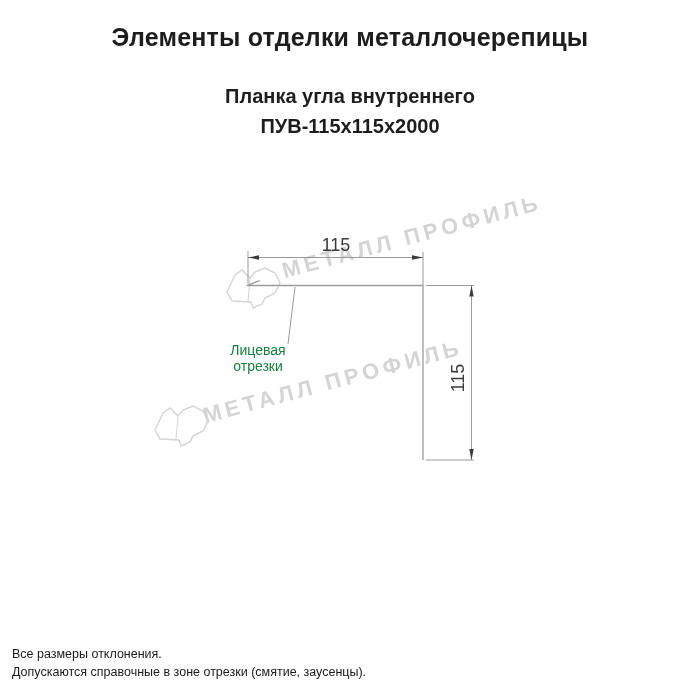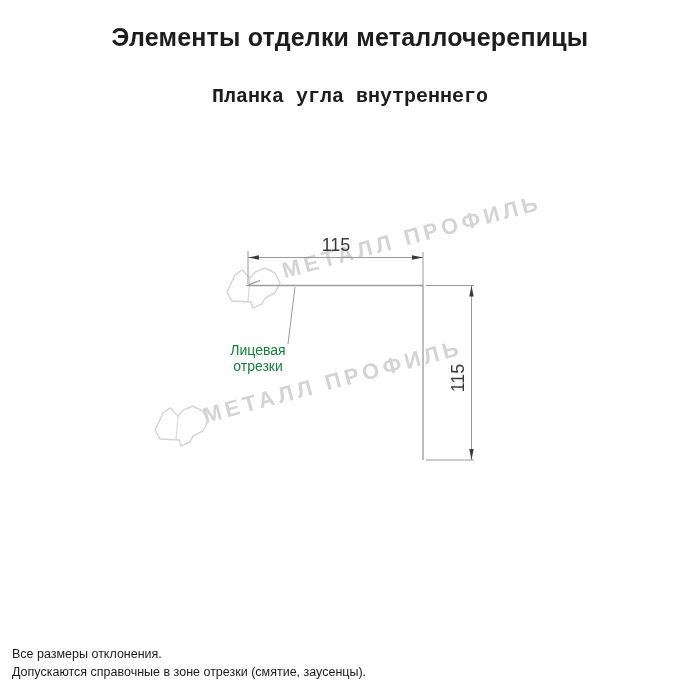--- a/index.html
+++ b/index.html
@@ -7,21 +7,21 @@
     position:relative; width:672px; height:700px; background:#ffffff;
     font-family:"Liberation Sans", sans-serif; overflow:hidden;
   }
   
   .title {
     position:absolute; left:0; top:23px; width:700px; text-align:center;
     font-size:25px; font-weight:bold; color:#1d1d1d; letter-spacing:0.2px;
   }
   .subtitle {
     position:absolute; left:0; top:85px; width:700px; text-align:center;
-    font-size:20px; font-weight:bold; color:#1d1d1d;font-family:Liberation Mono, monospace;
+    font-size:20px; font-weight:bold; color:#1d1d1d;
   }
   .model {
     position:absolute; left:0; top:115px; width:700px; text-align:center;
     font-size:20px; font-weight:bold; color:#1d1d1d;
   }
   
   .wm-text {
     position:absolute; color:#d4d4d4; font-size:22px; font-weight:bold;
     letter-spacing:4px; white-space:nowrap; line-height:26px;
     transform:rotate(-15deg); transform-origin:0 100%; z-index:1;
@@ -50,20 +50,21 @@
     font-size:12.5px; line-height:18px; color:#1a1a1a;
   }
 </style>
 </head>
 <body>
 
 <div class="page">
 
   <div class="title">Элементы отделки металлочерепицы</div>
   <div class="subtitle">Планка угла внутреннего</div>
+  <div class="model">ПУВ-115х115х2000</div>
 
   <div class="wm-text wm-top">МЕТАЛЛ ПРОФИЛЬ</div>
   <div class="wm-text wm-bottom">МЕТАЛЛ ПРОФИЛЬ</div>
 
   <svg class="drawing-svg" width="700" height="700" viewBox="0 0 700 700">
 
     <g transform="translate(227,268)" stroke="#d4d4d4" stroke-width="1.4" fill="none">
       <path d="M0,24 L8,7 L15,2 L23,10 L28,4 L38,0 L48,5 L53,15 L48,25 L38,30 L35,36 L26,40 L24,34 L5,33 Z"></path>
       <path d="M23,10 L21,33" stroke-width="1"></path>
     </g>

